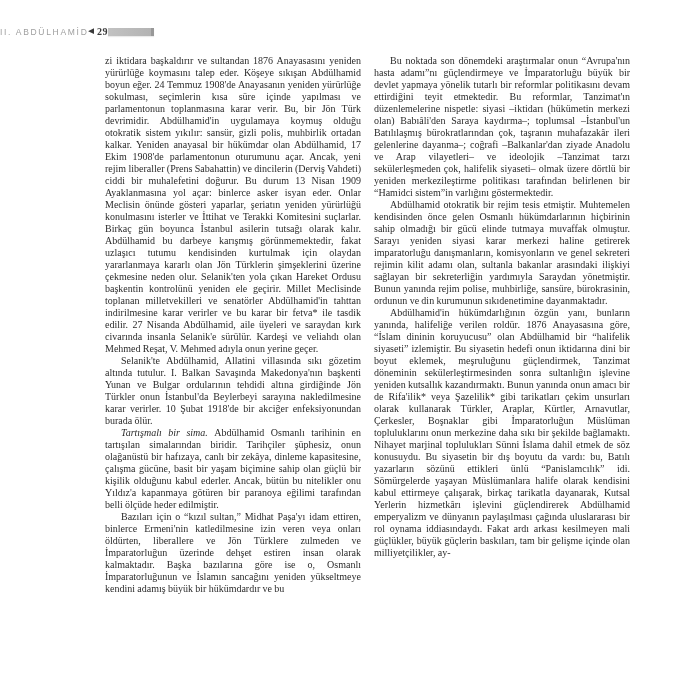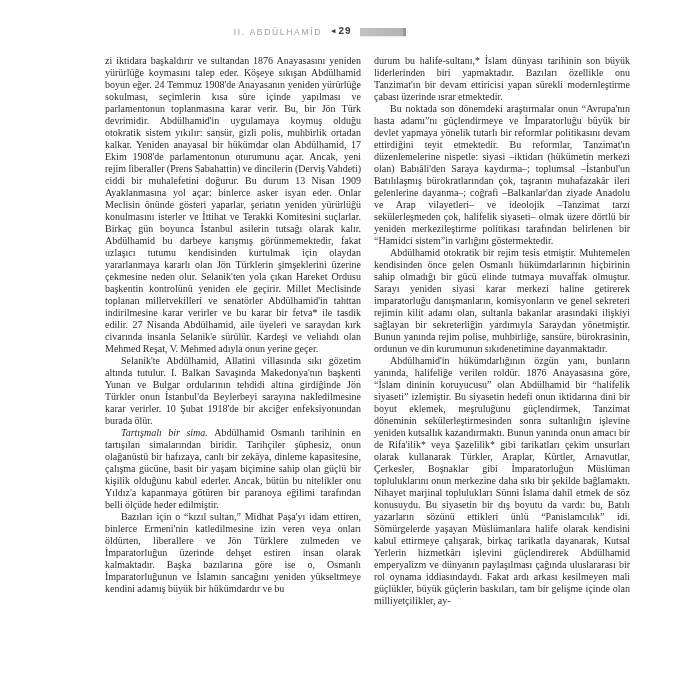--- a/index.html
+++ b/index.html
@@ -11,37 +11,36 @@
     overflow: hidden;
     font-family: "Liberation Serif", serif;
   }
   
   .running-header {
     position: absolute;
     top: 26px;
     left: 0;
     width: 640px;
     display: flex;
-    justify-content: center;
+    justify-content: flex-start;
     align-items: center;
-    gap: 9px;
   }
   .header-title {
     font-family: "Liberation Sans", sans-serif;
     font-size: 8.5px;
     letter-spacing: 1.7px;
     color: #9e9e9e;
     white-space: nowrap;
   }
   .header-pageref {
     display: flex;
     align-items: center;
     gap: 3px;
     color: #3a3a3a;
-    font-family: Liberation Mono, monospace;
+    font-family: Liberation Serif, serif;
     font-weight: bold;
   }
   .arrow-glyph { font-size: 7px; line-height: 1; color: #3a3a3a; }
   .page-number { font-size: 10px; letter-spacing: 0.5px; }
   .edge-bar {
     width: 43px;
     height: 8px;
     background: linear-gradient(to right, #c2c2c2, #b3b3b3);
     border-right: 3px solid #989898;
     box-shadow: 0 1px 1px rgba(0,0,0,0.08);
@@ -83,20 +82,19 @@
   </div>
 
   <div class="columns">
     <div class="col" lang="tr">
         <p class="para">zi iktidara başkaldırır ve sultandan 1876 Anayasasını yeniden yürürlüğe koymasını talep eder. Köşeye sıkışan Abdülhamid boyun eğer. 24 Temmuz 1908'de Anayasanın yeniden yürürlüğe sokulması, seçimlerin kısa süre içinde yapılması ve parlamentonun toplanmasına karar verir. Bu, bir Jön Türk devrimidir. Abdülhamid'in uygulamaya koymuş olduğu otokratik sistem yıkılır: sansür, gizli polis, muhbirlik ortadan kalkar. Yeniden anayasal bir hükümdar olan Abdülhamid, 17 Ekim 1908'de parlamentonun oturumunu açar. Ancak, yeni rejim liberaller (Prens Sabahattin) ve dincilerin (Derviş Vahdeti) ciddi bir muhalefetini doğurur. Bu durum 13 Nisan 1909 Ayaklanmasına yol açar: binlerce asker isyan eder. Onlar Meclisin önünde gösteri yaparlar, şeriatın yeniden yürürlüğü konulmasını isterler ve İttihat ve Terakki Komitesini suçlarlar. Birkaç gün boyunca İstanbul asilerin tutsağı olarak kalır. Abdülhamid bu darbeye karışmış görünmemektedir, fakat uzlaşıcı tutumu kendisinden kurtulmak için olaydan yararlanmaya kararlı olan Jön Türklerin şimşeklerini üzerine çekmesine neden olur. Selanik'ten yola çıkan Hareket Ordusu başkentin kontrolünü yeniden ele geçirir. Millet Meclisinde toplanan milletvekilleri ve senatörler Abdülhamid'in tahttan indirilmesine karar verirler ve bu karar bir fetva* ile tasdik edilir. 27 Nisanda Abdülhamid, aile üyeleri ve saraydan kırk civarında insanla Selanik'e sürülür. Kardeşi ve veliahdı olan Mehmed Reşat, V. Mehmed adıyla onun yerine geçer.</p>
         <p class="para indent">Selanik'te Abdülhamid, Allatini villasında sıkı gözetim altında tutulur. I. Balkan Savaşında Makedonya'nın başkenti Yunan ve Bulgar ordularının tehdidi altına girdiğinde Jön Türkler onun İstanbul'da Beylerbeyi sarayına nakledilmesine karar verirler. 10 Şubat 1918'de bir akciğer enfeksiyonundan burada ölür.</p>
         <p class="para indent"><span class="lead">Tartışmalı bir sima. </span>Abdülhamid Osmanlı tarihinin en tartışılan simalarından biridir. Tarihçiler şüphesiz, onun olağanüstü bir hafızaya, canlı bir zekâya, dinleme kapasitesine, çalışma gücüne, basit bir yaşam biçimine sahip olan güçlü bir kişilik olduğunu kabul ederler. Ancak, bütün bu nitelikler onu Yıldız'a kapanmaya götüren bir paranoya eğilimi tarafından belli ölçüde heder edilmiştir.</p>
         <p class="para indent">Bazıları için o “kızıl sultan,” Midhat Paşa'yı idam ettiren, binlerce Ermeni'nin katledilmesine izin veren veya onları öldürten, liberallere ve Jön Türklere zulmeden ve İmparatorluğun üzerinde dehşet estiren insan olarak kalmaktadır. Başka bazılarına göre ise o, Osmanlı İmparatorluğunun ve İslamın sancağını yeniden yükseltmeye kendini adamış büyük bir hükümdardır ve bu</p>
       </div>
     <div class="col" lang="tr">
-        <p class="para">durum bu halife-sultanı,* İslam dünyası tarihinin son büyük liderlerinden biri yapmaktadır. Bazıları özellikle onu Tanzimat'ın bir devam ettiricisi yapan sürekli modernleştirme çabası üzerinde ısrar etmektedir.</p>
         <p class="para indent">Bu noktada son dönemdeki araştırmalar onun “Avrupa'nın hasta adamı”nı güçlendirmeye ve İmparatorluğu büyük bir devlet yapmaya yönelik tutarlı bir reformlar politikasını devam ettirdiğini teyit etmektedir. Bu reformlar, Tanzimat'ın düzenlemelerine nispetle: siyasi –iktidarı (hükümetin merkezi olan) Babıâli'den Saraya kaydırma–; toplumsal –İstanbul'un Batılılaşmış bürokratlarından çok, taşranın muhafazakâr ileri gelenlerine dayanma–; coğrafi –Balkanlar'dan ziyade Anadolu ve Arap vilayetleri– ve ideolojik –Tanzimat tarzı sekülerleşmeden çok, halifelik siyaseti– olmak üzere dörtlü bir yeniden merkezileştirme politikası tarafından belirlenen bir “Hamidci sistem”in varlığını göstermektedir.</p>
         <p class="para indent">Abdülhamid otokratik bir rejim tesis etmiştir. Muhtemelen kendisinden önce gelen Osmanlı hükümdarlarının hiçbirinin sahip olmadığı bir gücü elinde tutmaya muvaffak olmuştur. Sarayı yeniden siyasi karar merkezi haline getirerek imparatorluğu danışmanların, komisyonların ve genel sekreteri rejimin kilit adamı olan, sultanla bakanlar arasındaki ilişkiyi sağlayan bir sekreterliğin yardımıyla Saraydan yönetmiştir. Bunun yanında rejim polise, muhbirliğe, sansüre, bürokrasinin, ordunun ve din kurumunun sıkıdenetimine dayanmaktadır.</p>
         <p class="para indent">Abdülhamid'in hükümdarlığının özgün yanı, bunların yanında, halifeliğe verilen roldür. 1876 Anayasasına göre, “İslam dininin koruyucusu” olan Abdülhamid bir “halifelik siyaseti” izlemiştir. Bu siyasetin hedefi onun iktidarına dini bir boyut eklemek, meşruluğunu güçlendirmek, Tanzimat döneminin sekülerleştirmesinden sonra sultanlığın işlevine yeniden kutsallık kazandırmaktı. Bunun yanında onun amacı bir de Rifa'ilik* veya Şazelilik* gibi tarikatları çekim unsurları olarak kullanarak Türkler, Araplar, Kürtler, Arnavutlar, Çerkesler, Boşnaklar gibi İmparatorluğun Müslüman topluluklarını onun merkezine daha sıkı bir şekilde bağlamaktı. Nihayet marjinal toplulukları Sünni İslama dahil etmek de söz konusuydu. Bu siyasetin bir dış boyutu da vardı: bu, Batılı yazarların sözünü ettikleri ünlü “Panislamcılık” idi. Sömürgelerde yaşayan Müslümanlara halife olarak kendisini kabul ettirmeye çalışarak, birkaç tarikatla dayanarak, Kutsal Yerlerin hizmetkârı işlevini güçlendirerek Abdülhamid emperyalizm ve dünyanın paylaşılması çağında uluslararası bir rol oynama iddiasındaydı. Fakat ardı arkası kesilmeyen mali güçlükler, büyük güçlerin baskıları, tam bir gelişme içinde olan milliyetçilikler, ay-</p>
       </div>
   </div>
 
 </div>
 
 </body></html>

